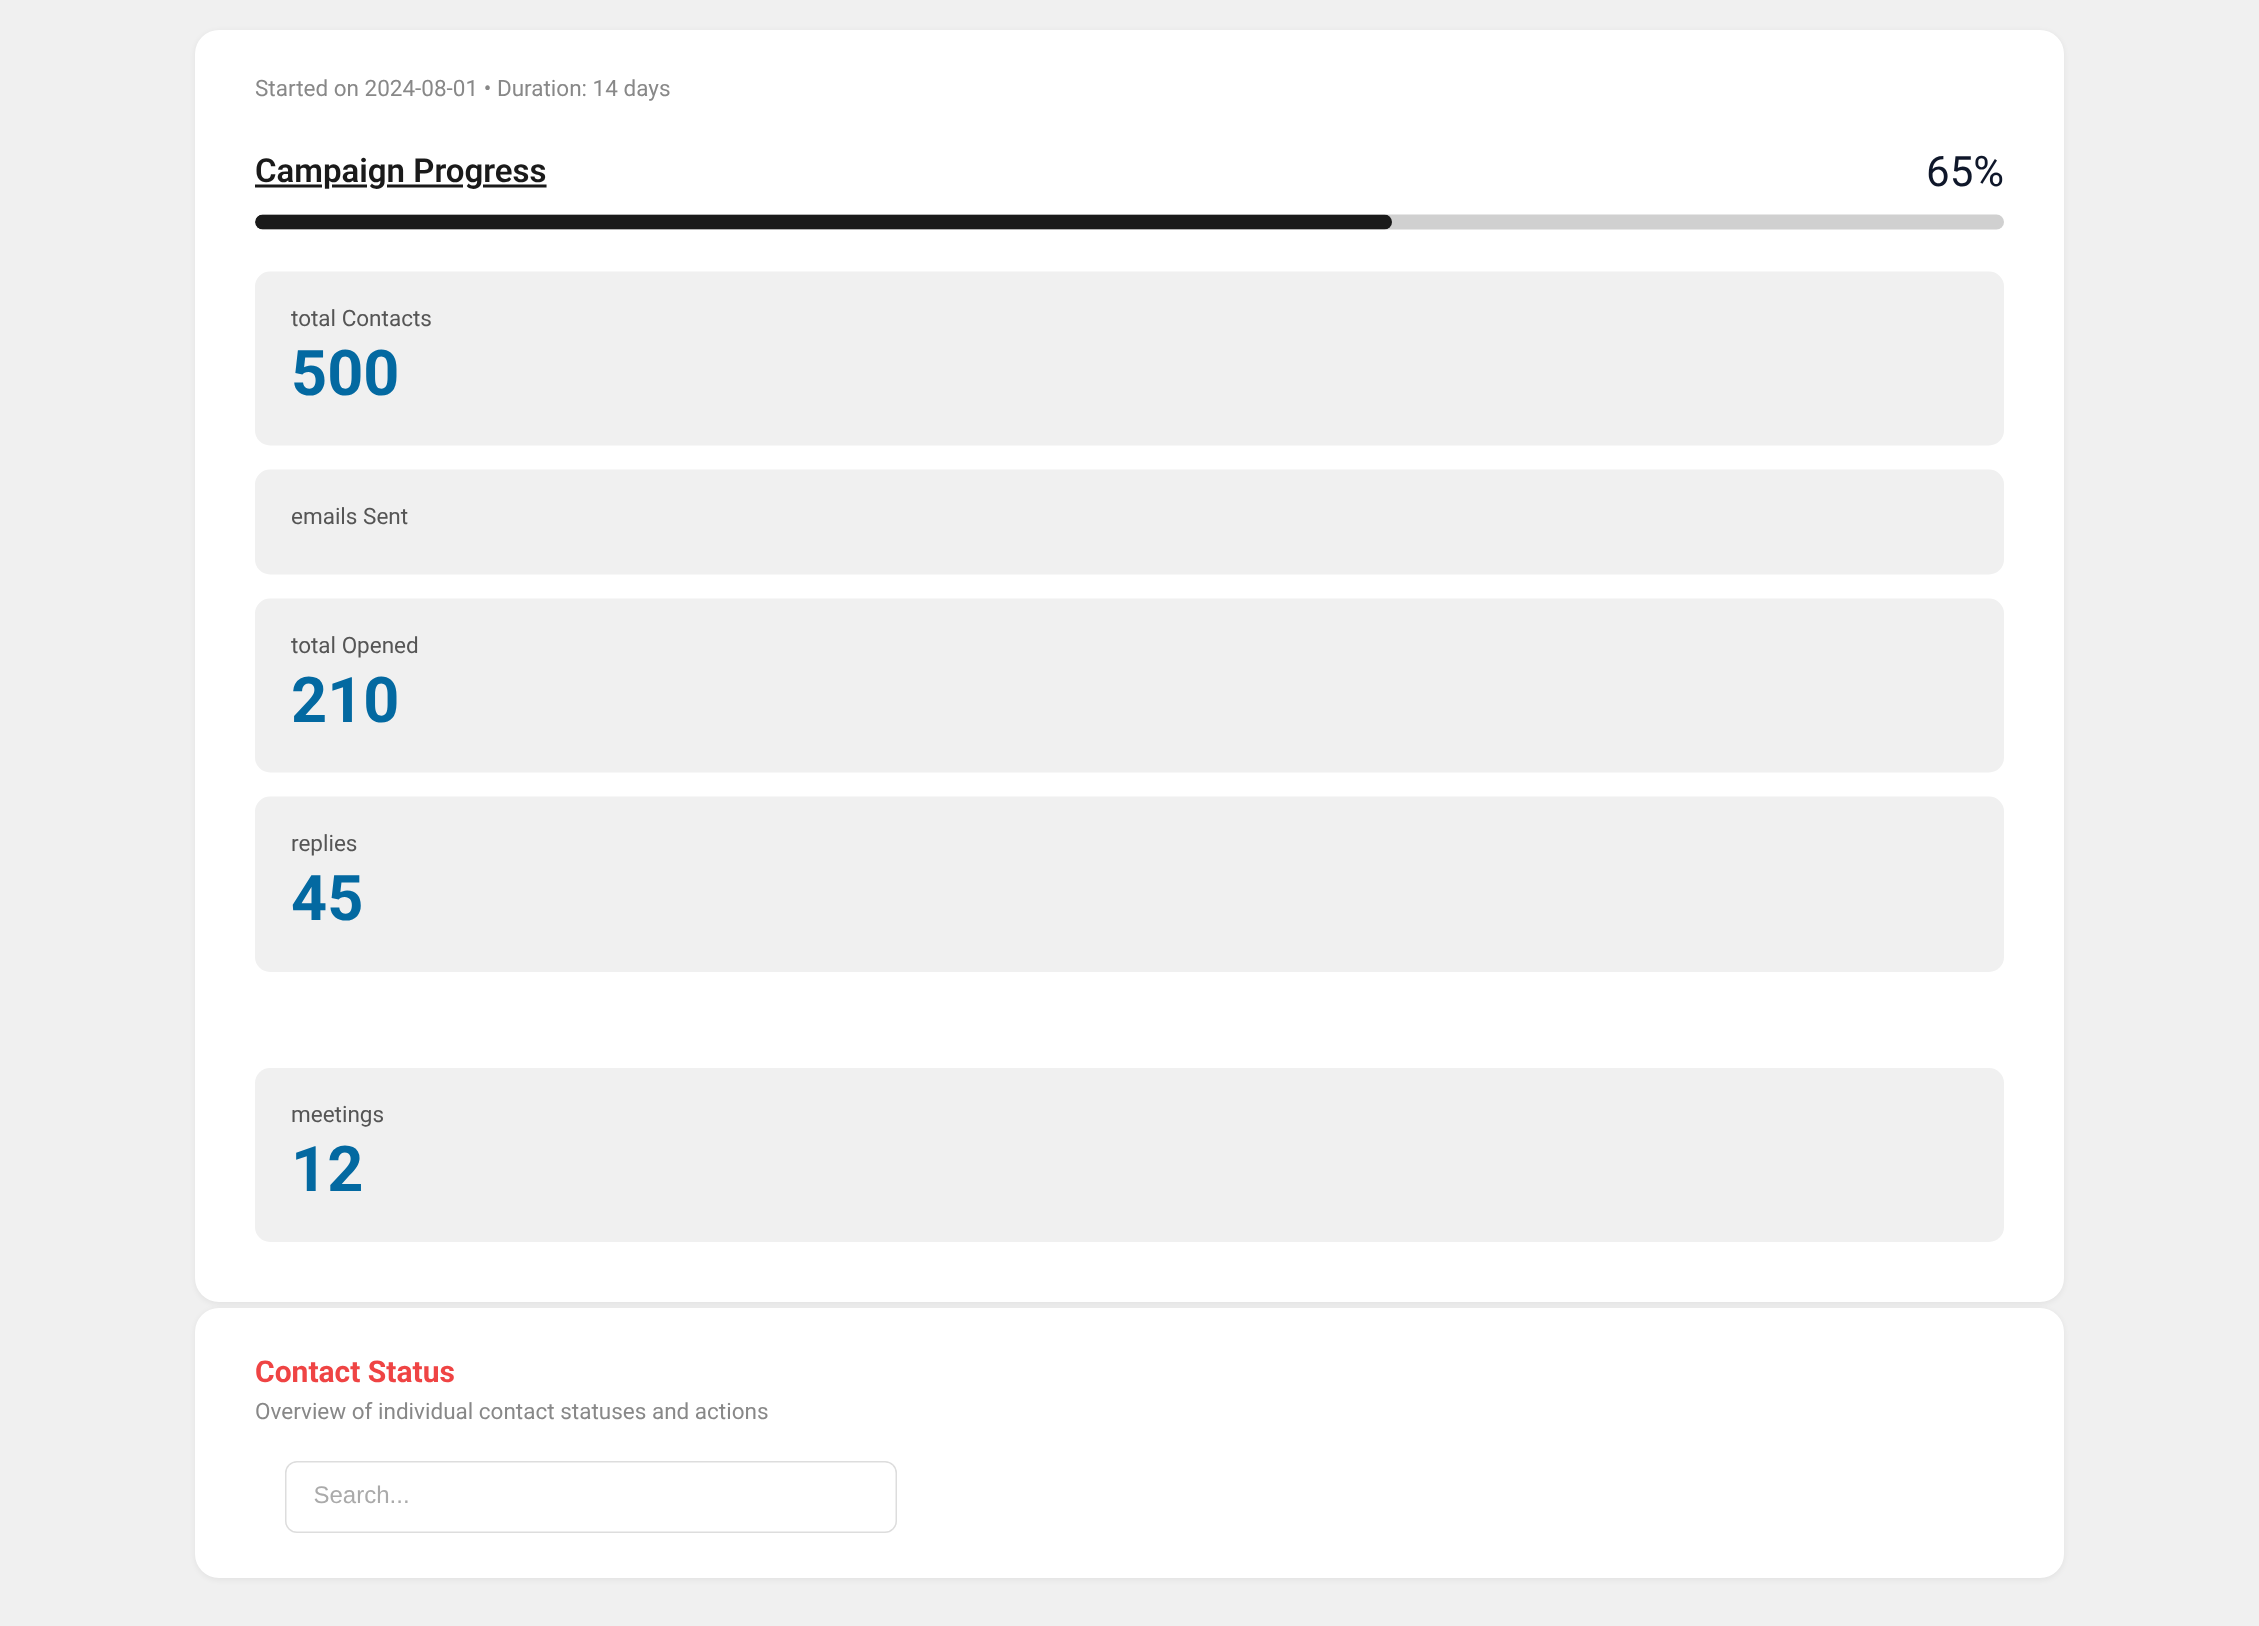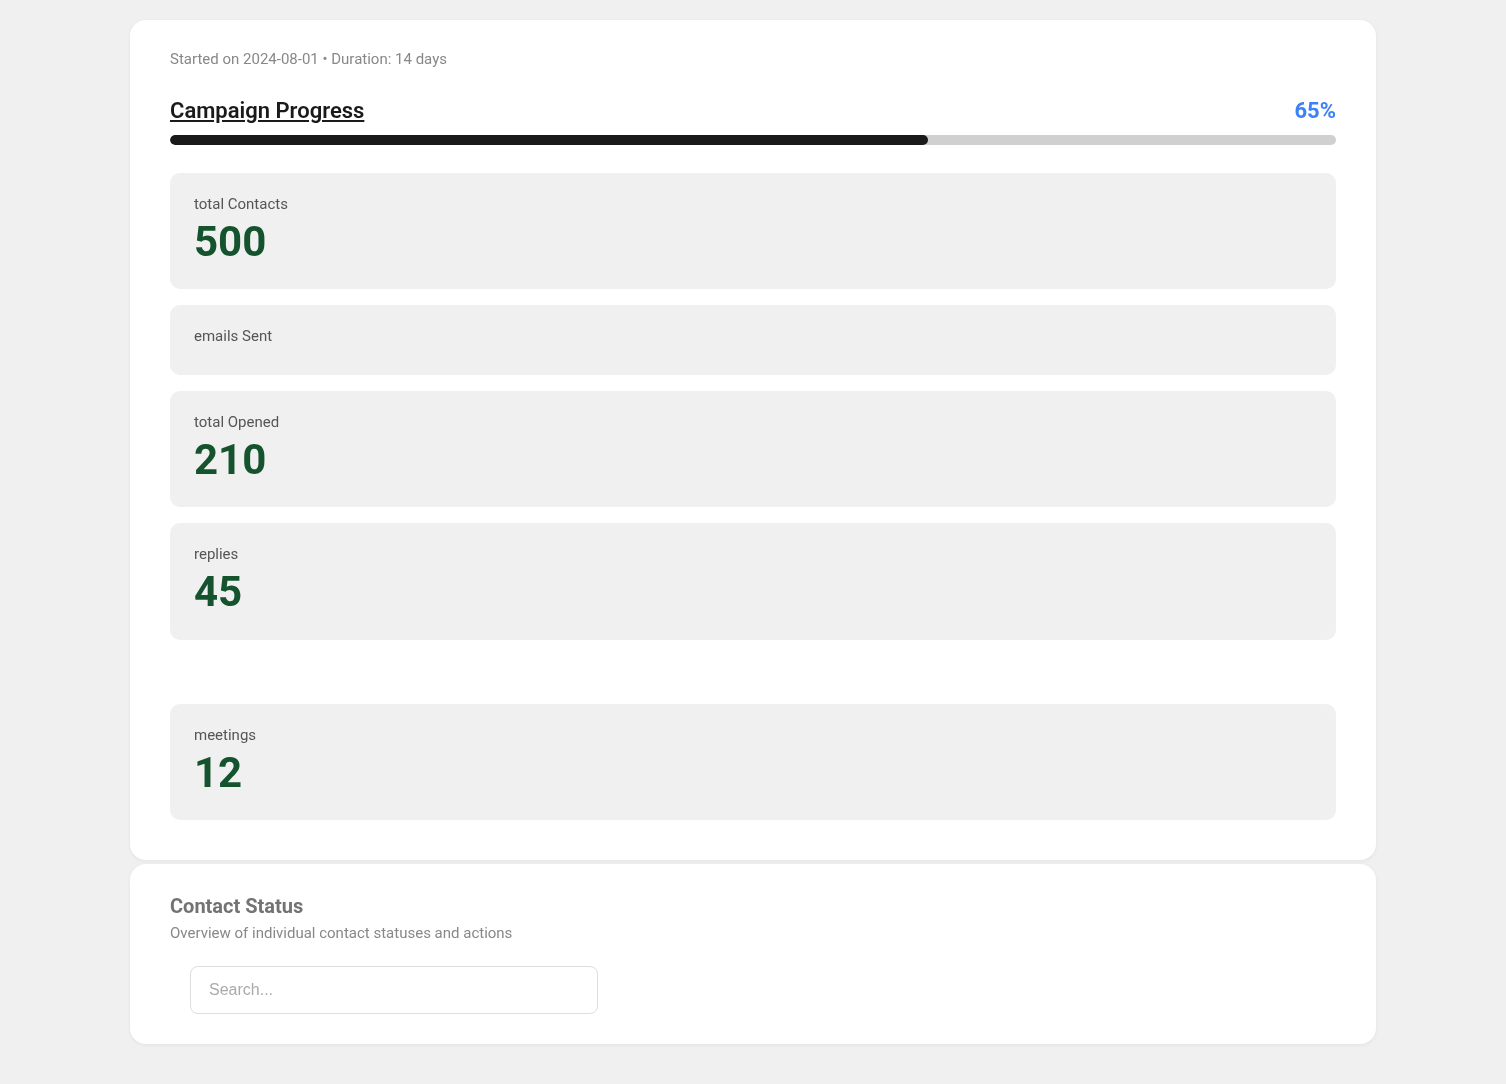--- a/index.html
+++ b/index.html
@@ -48,23 +48,23 @@
     }
 
     .progress-title {
       font-size: 22px;
       font-weight: 600;
       color: #1a1a1a;
       text-decoration: underline;
     }
 
     .progress-percent {
-      font-size: 22px;
-      font-weight: 700;
-      color: #3b82f6;
+      font-size: 28px;
+      font-weight: 400;
+      color: #0f172a;
     }
 
     .progress-bar-track {
       width: 100%;
       height: 10px;
       background: #d0d0d0;
       border-radius: 999px;
       overflow: hidden;
       margin-bottom: 28px;
     }
@@ -94,35 +94,35 @@
 
     .stat-label {
       font-size: 15px;
       color: #555;
       margin-bottom: 6px;
     }
 
     .stat-value {
       font-size: 42px;
       font-weight: 700;
-      color: #14532d;
+      color: #0369a1;
       line-height: 1.1;
     }
 
     .contact-status-card {
       background: #ffffff;
       border-radius: 16px;
       padding: 30px 40px;
       box-shadow: 0 1px 4px rgba(0,0,0,0.06);
     }
 
     .contact-status-title {
       font-size: 20px;
       font-weight: 700;
-      color: #737373;
+      color: #ef4444;
       margin-bottom: 6px;
     }
 
     .contact-status-subtitle {
       font-size: 15px;
       color: #888;
       margin-bottom: 24px;
     }
 
     .search-input-wrapper {

